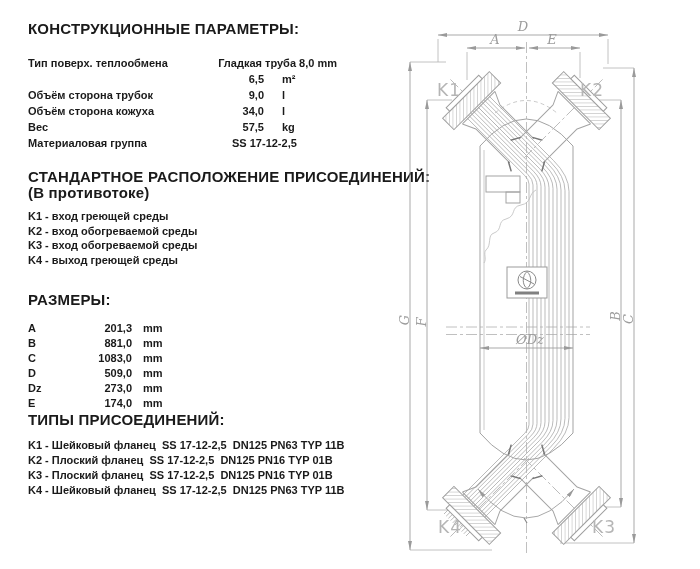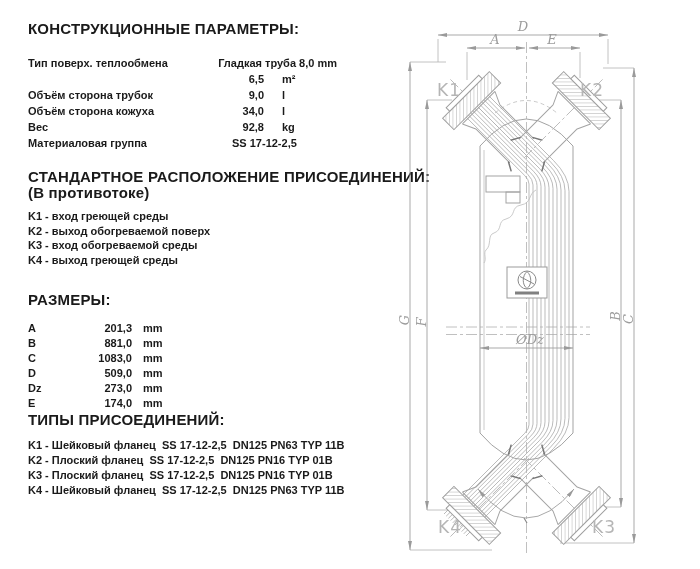--- a/index.html
+++ b/index.html
@@ -46,33 +46,33 @@
   <span class="b val">9,0</span>
   <span class="b unit">l</span>
 </div>
 <div class="row" style="top:105px">
   <span class="b lab">Объём сторона кожуха</span>
   <span class="b val">34,0</span>
   <span class="b unit">l</span>
 </div>
 <div class="row" style="top:121px">
   <span class="b lab">Вес</span>
-  <span class="b val">92,8</span>
+  <span class="b val">57,5</span>
   <span class="b unit">kg</span>
 </div>
 <div class="row" style="top:137px">
   <span class="b lab">Материаловая группа</span>
   <span class="b val w2">SS 17-12-2,5</span>
 </div>
 
 <div class="ttl" style="top:168px">СТАНДАРТНОЕ РАСПОЛОЖЕНИЕ ПРИСОЕДИНЕНИЙ:</div>
 <div class="ttl" style="top:184px">(В противотоке)</div>
 
 <div class="b li" style="top:210px">K1 - вход греющей среды</div>
-<div class="b li" style="top:225px">K2 - выход обогреваемой поверх</div>
+<div class="b li" style="top:225px">K2 - вход обогреваемой среды</div>
 <div class="b li" style="top:239px">K3 - вход обогреваемой среды</div>
 <div class="b li" style="top:254px">K4 - выход греющей среды</div>
 
 <div class="ttl" style="top:291px">РАЗМЕРЫ:</div>
 
 <div class="row" style="top:322px">
   <span class="b lab">A</span>
   <span class="b dval">201,3</span>
   <span class="b dunit">mm</span>
 </div>

